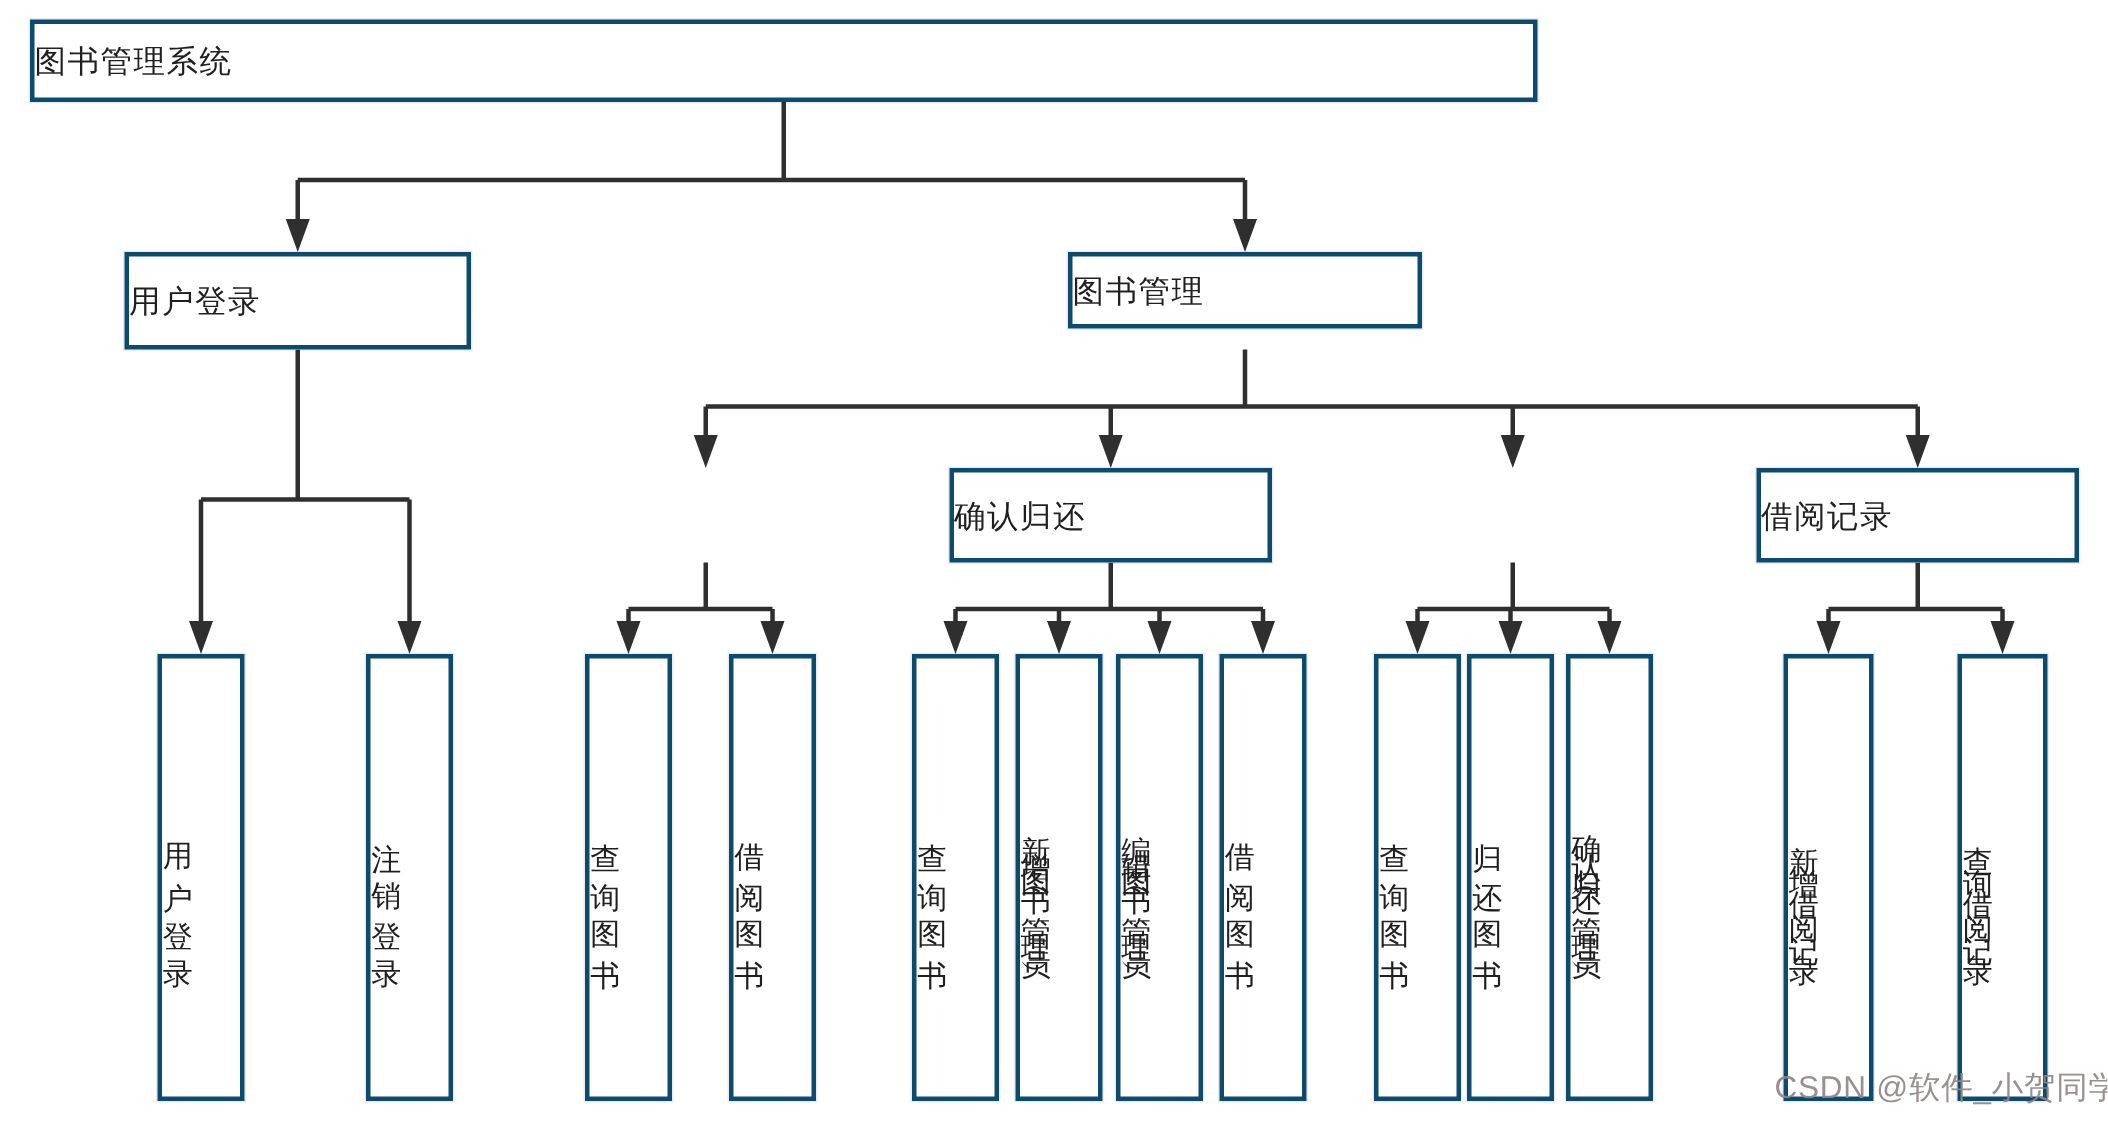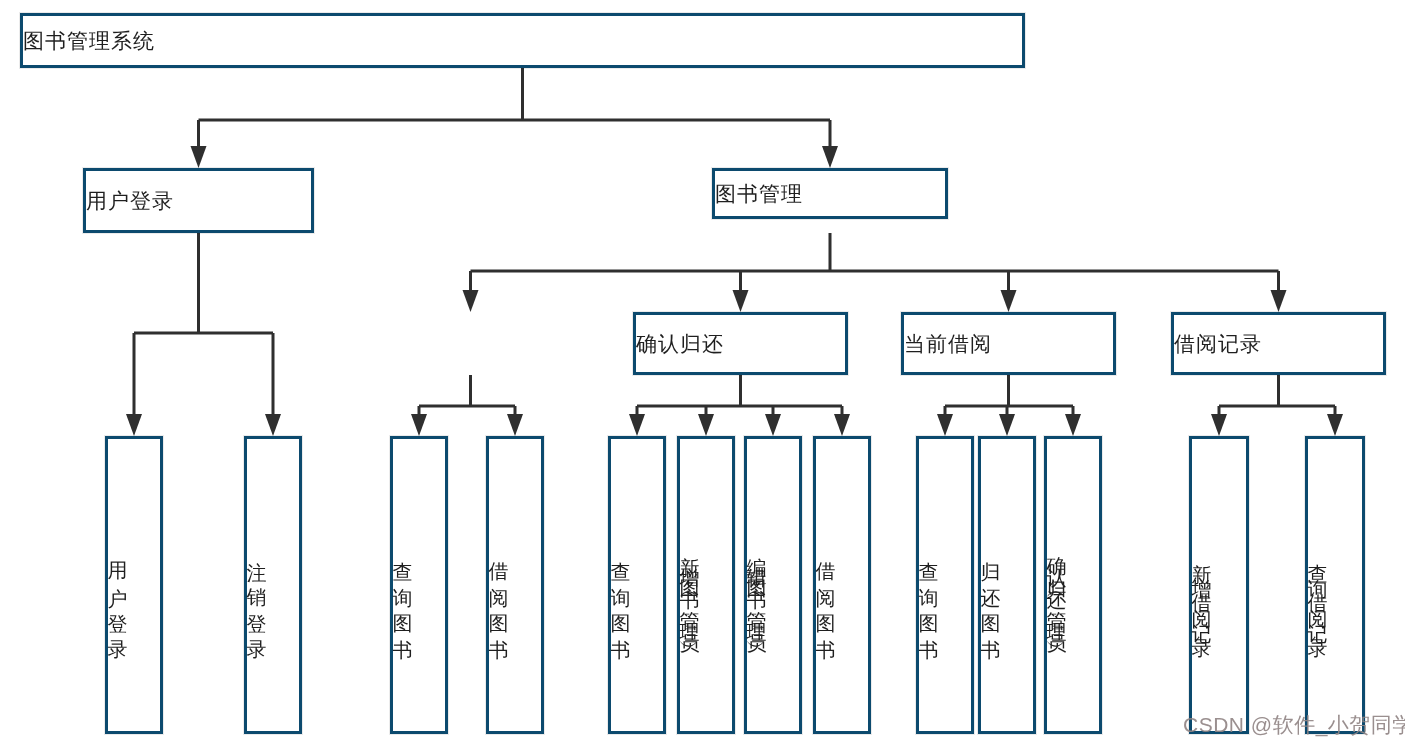--- a/index.html
+++ b/index.html
@@ -77,23 +77,20 @@
   <div class="node l2a">
     <span class="hlabel">用户登录</span>
   </div>
   <div class="node l2b">
     <span class="hlabel">图书管理</span>
   </div>
 
   <div class="node l3" style="left:633px">
     <span class="hlabel">确认归还</span>
   </div>
-  <div class="node l3" style="left:901px">
-    <span class="hlabel">当前借阅</span>
-  </div>
   <div class="node l3" style="left:1171px">
     <span class="hlabel">借阅记录</span>
   </div>
 
   <div class="node leaf" style="left:105px">
     <span class="vtext ls4">用户登录</span>
   </div>
   <div class="node leaf" style="left:244px">
     <span class="vtext ls4">注销登录</span>
   </div>

